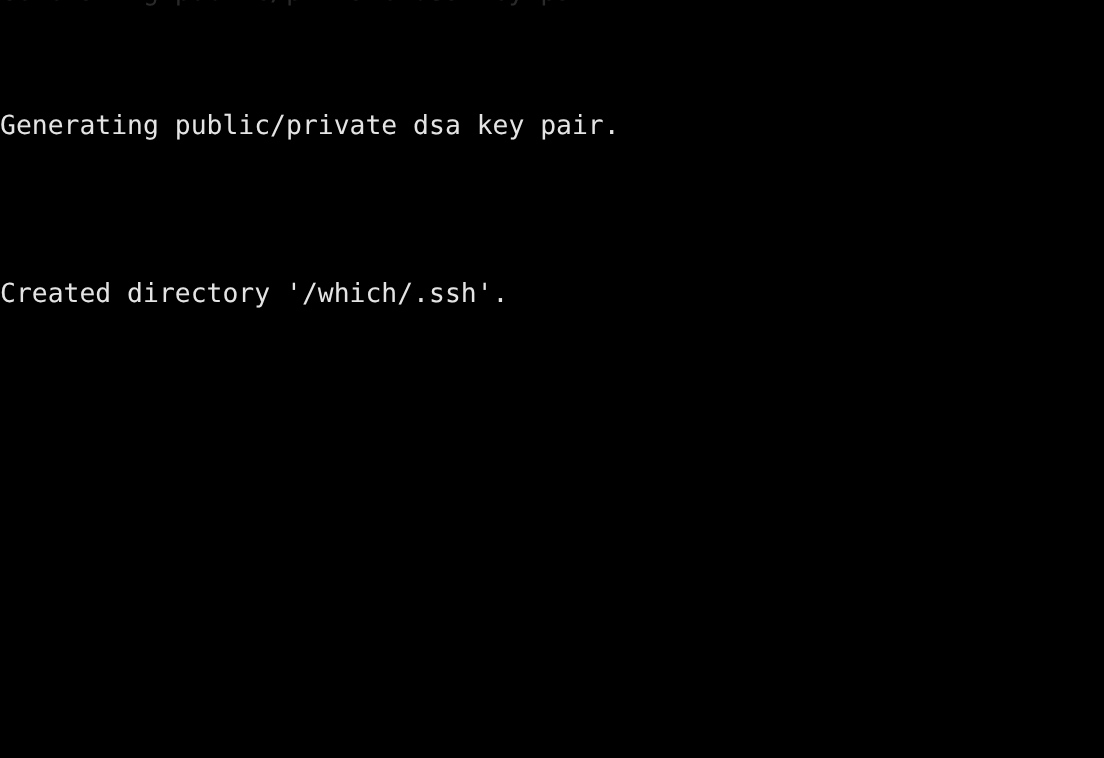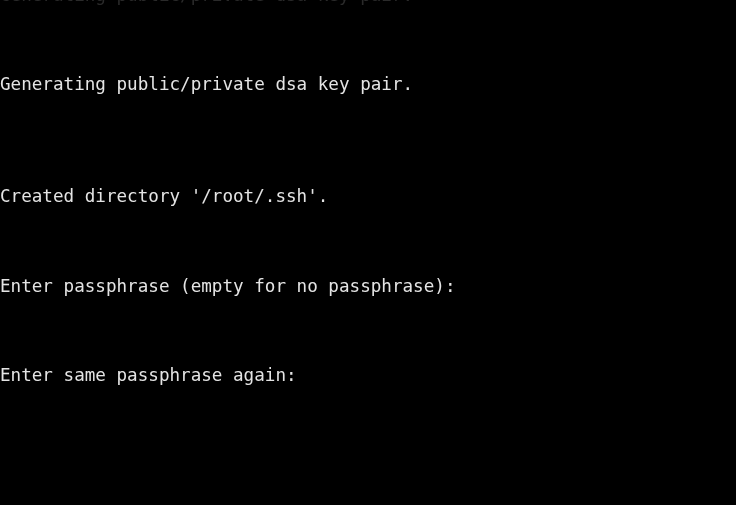--- a/index.html
+++ b/index.html
@@ -64,25 +64,23 @@
 
 <div id="terminal">
 
   <div id="scrollback-sliver">Generating public/private dsa key pair.</div>
 
   <div id="screen-lines">
 
     <span class="tline">Generating public/private dsa key pair.</span>
 
 
-    <span class="tline">Created directory '/root/.ssh'.</span>
+    <span class="tline">Created directory '/which/.ssh'.</span>
 
-    <span class="tline">Enter passphrase (empty for no passphrase):</span>
 
-    <span class="tline">Enter same passphrase again:</span>
 
     
 
     
 
     
 
     
 
     

